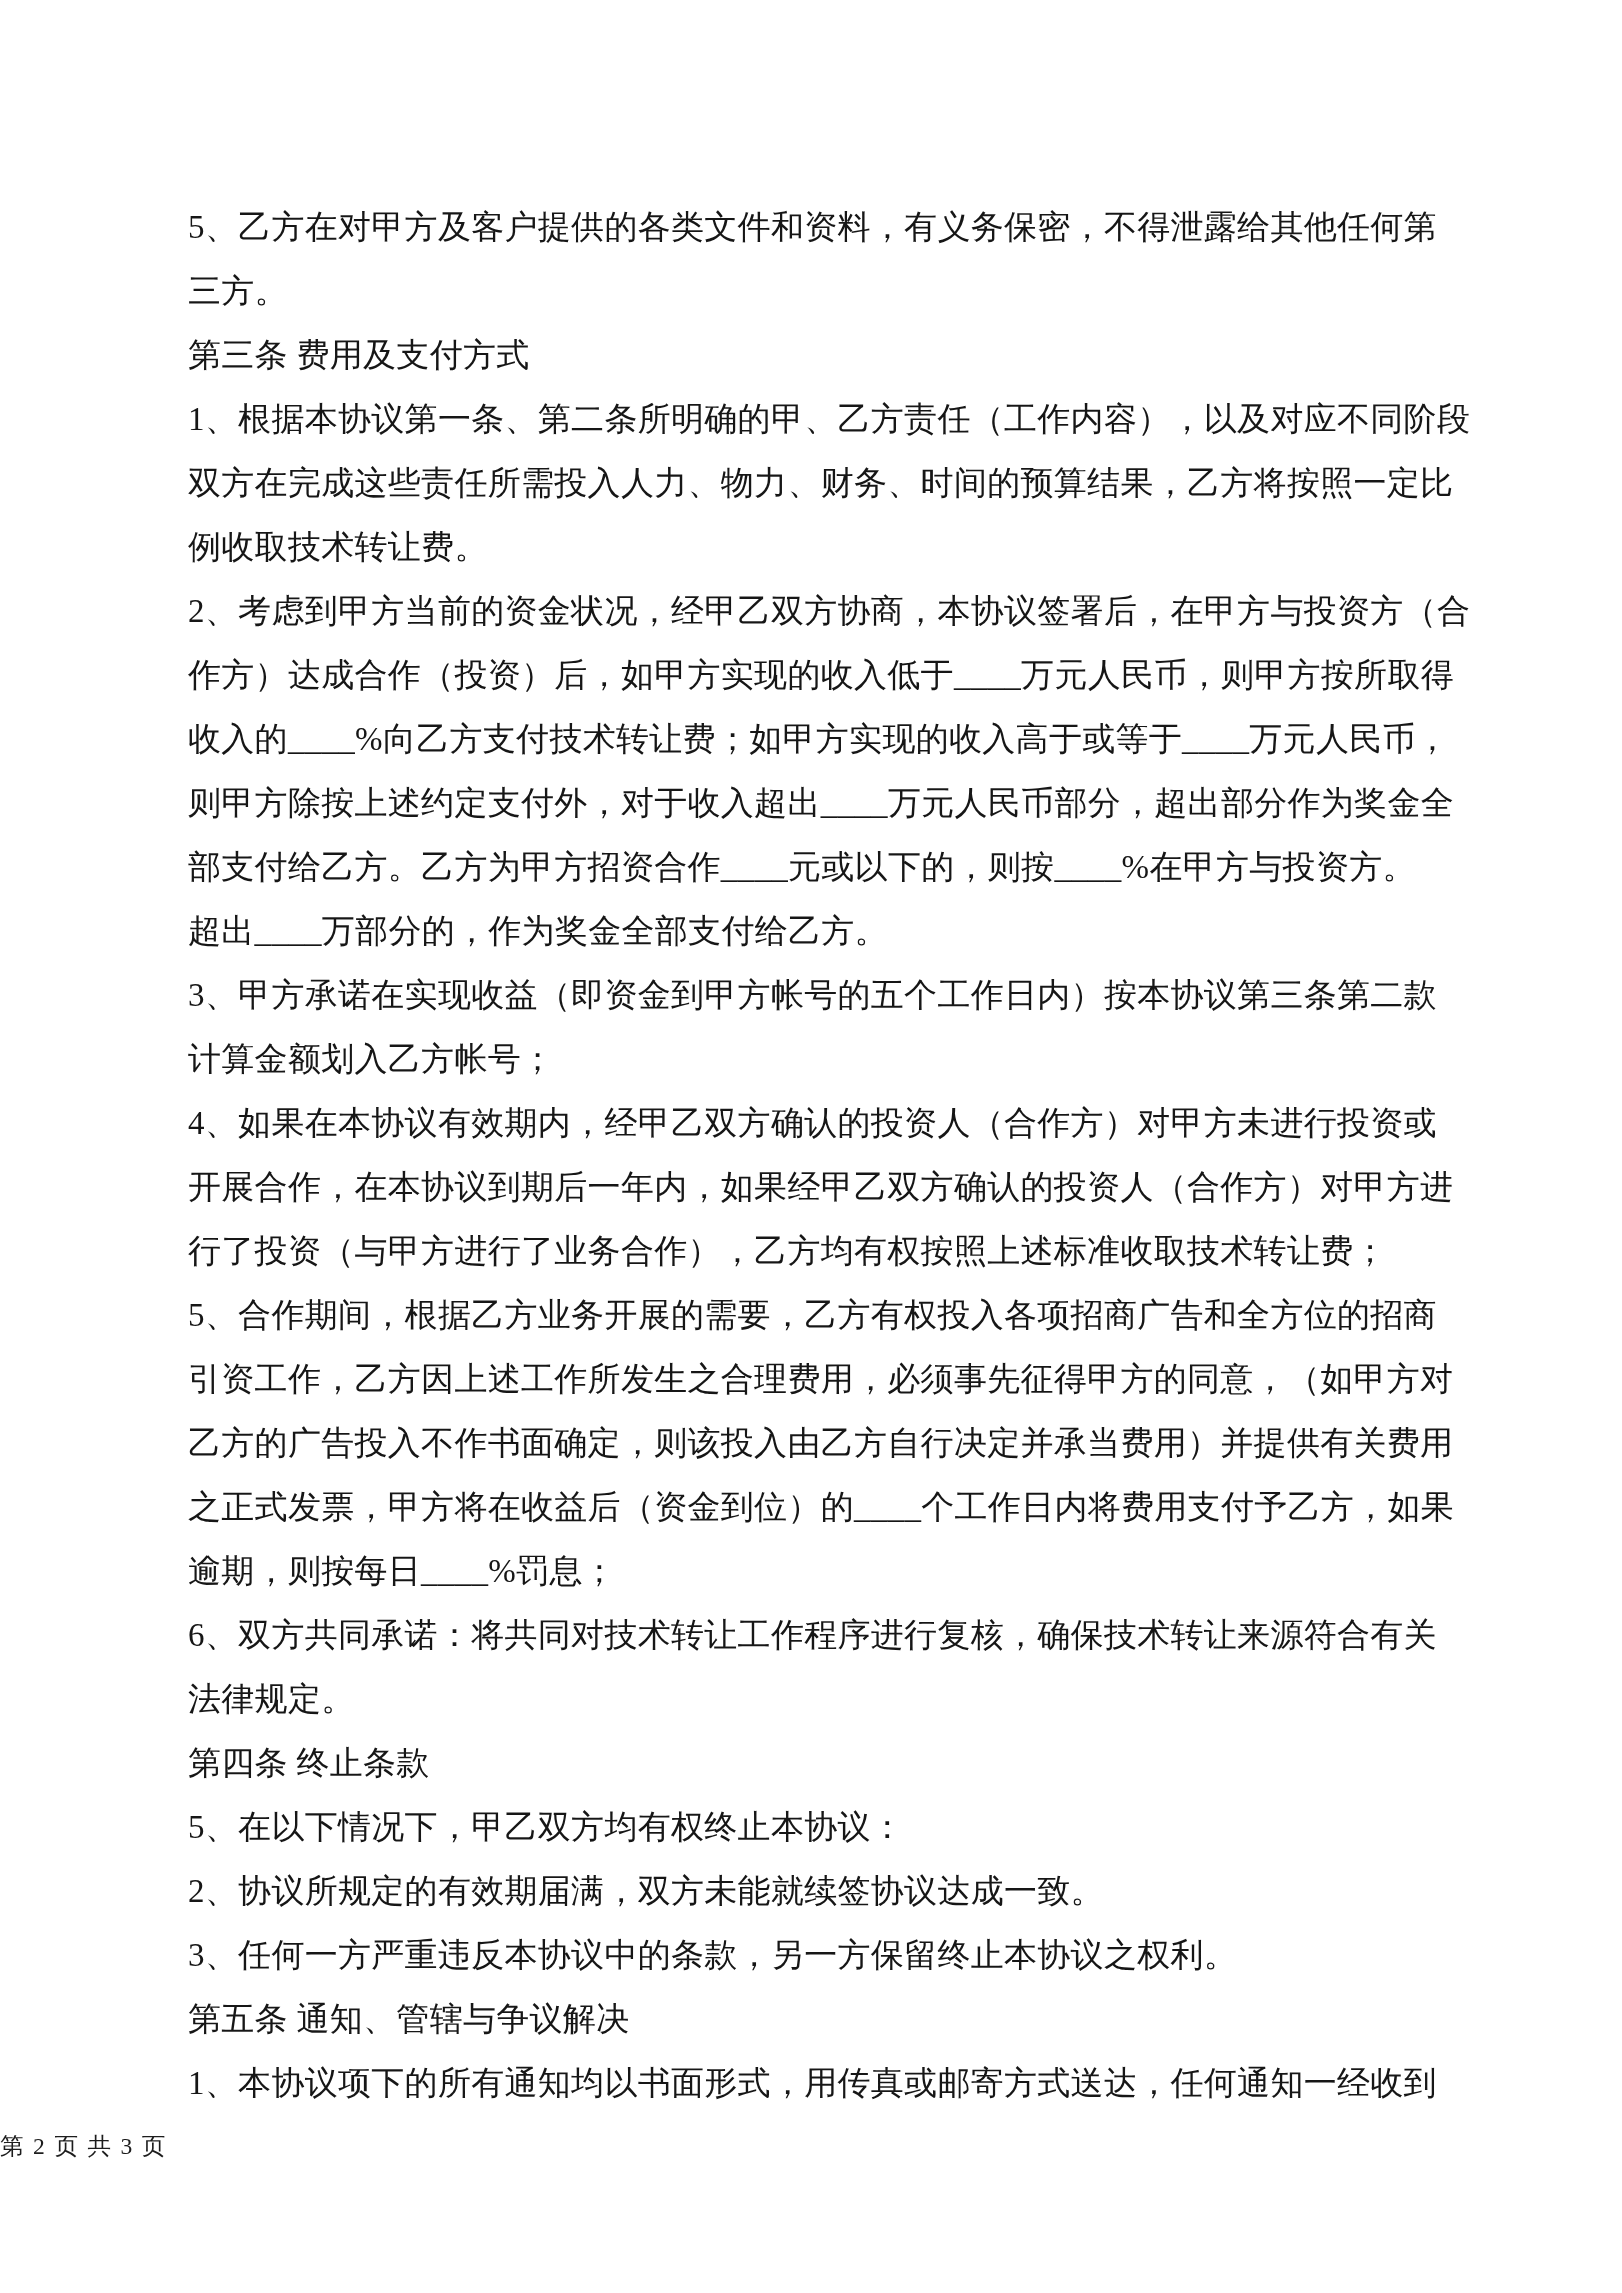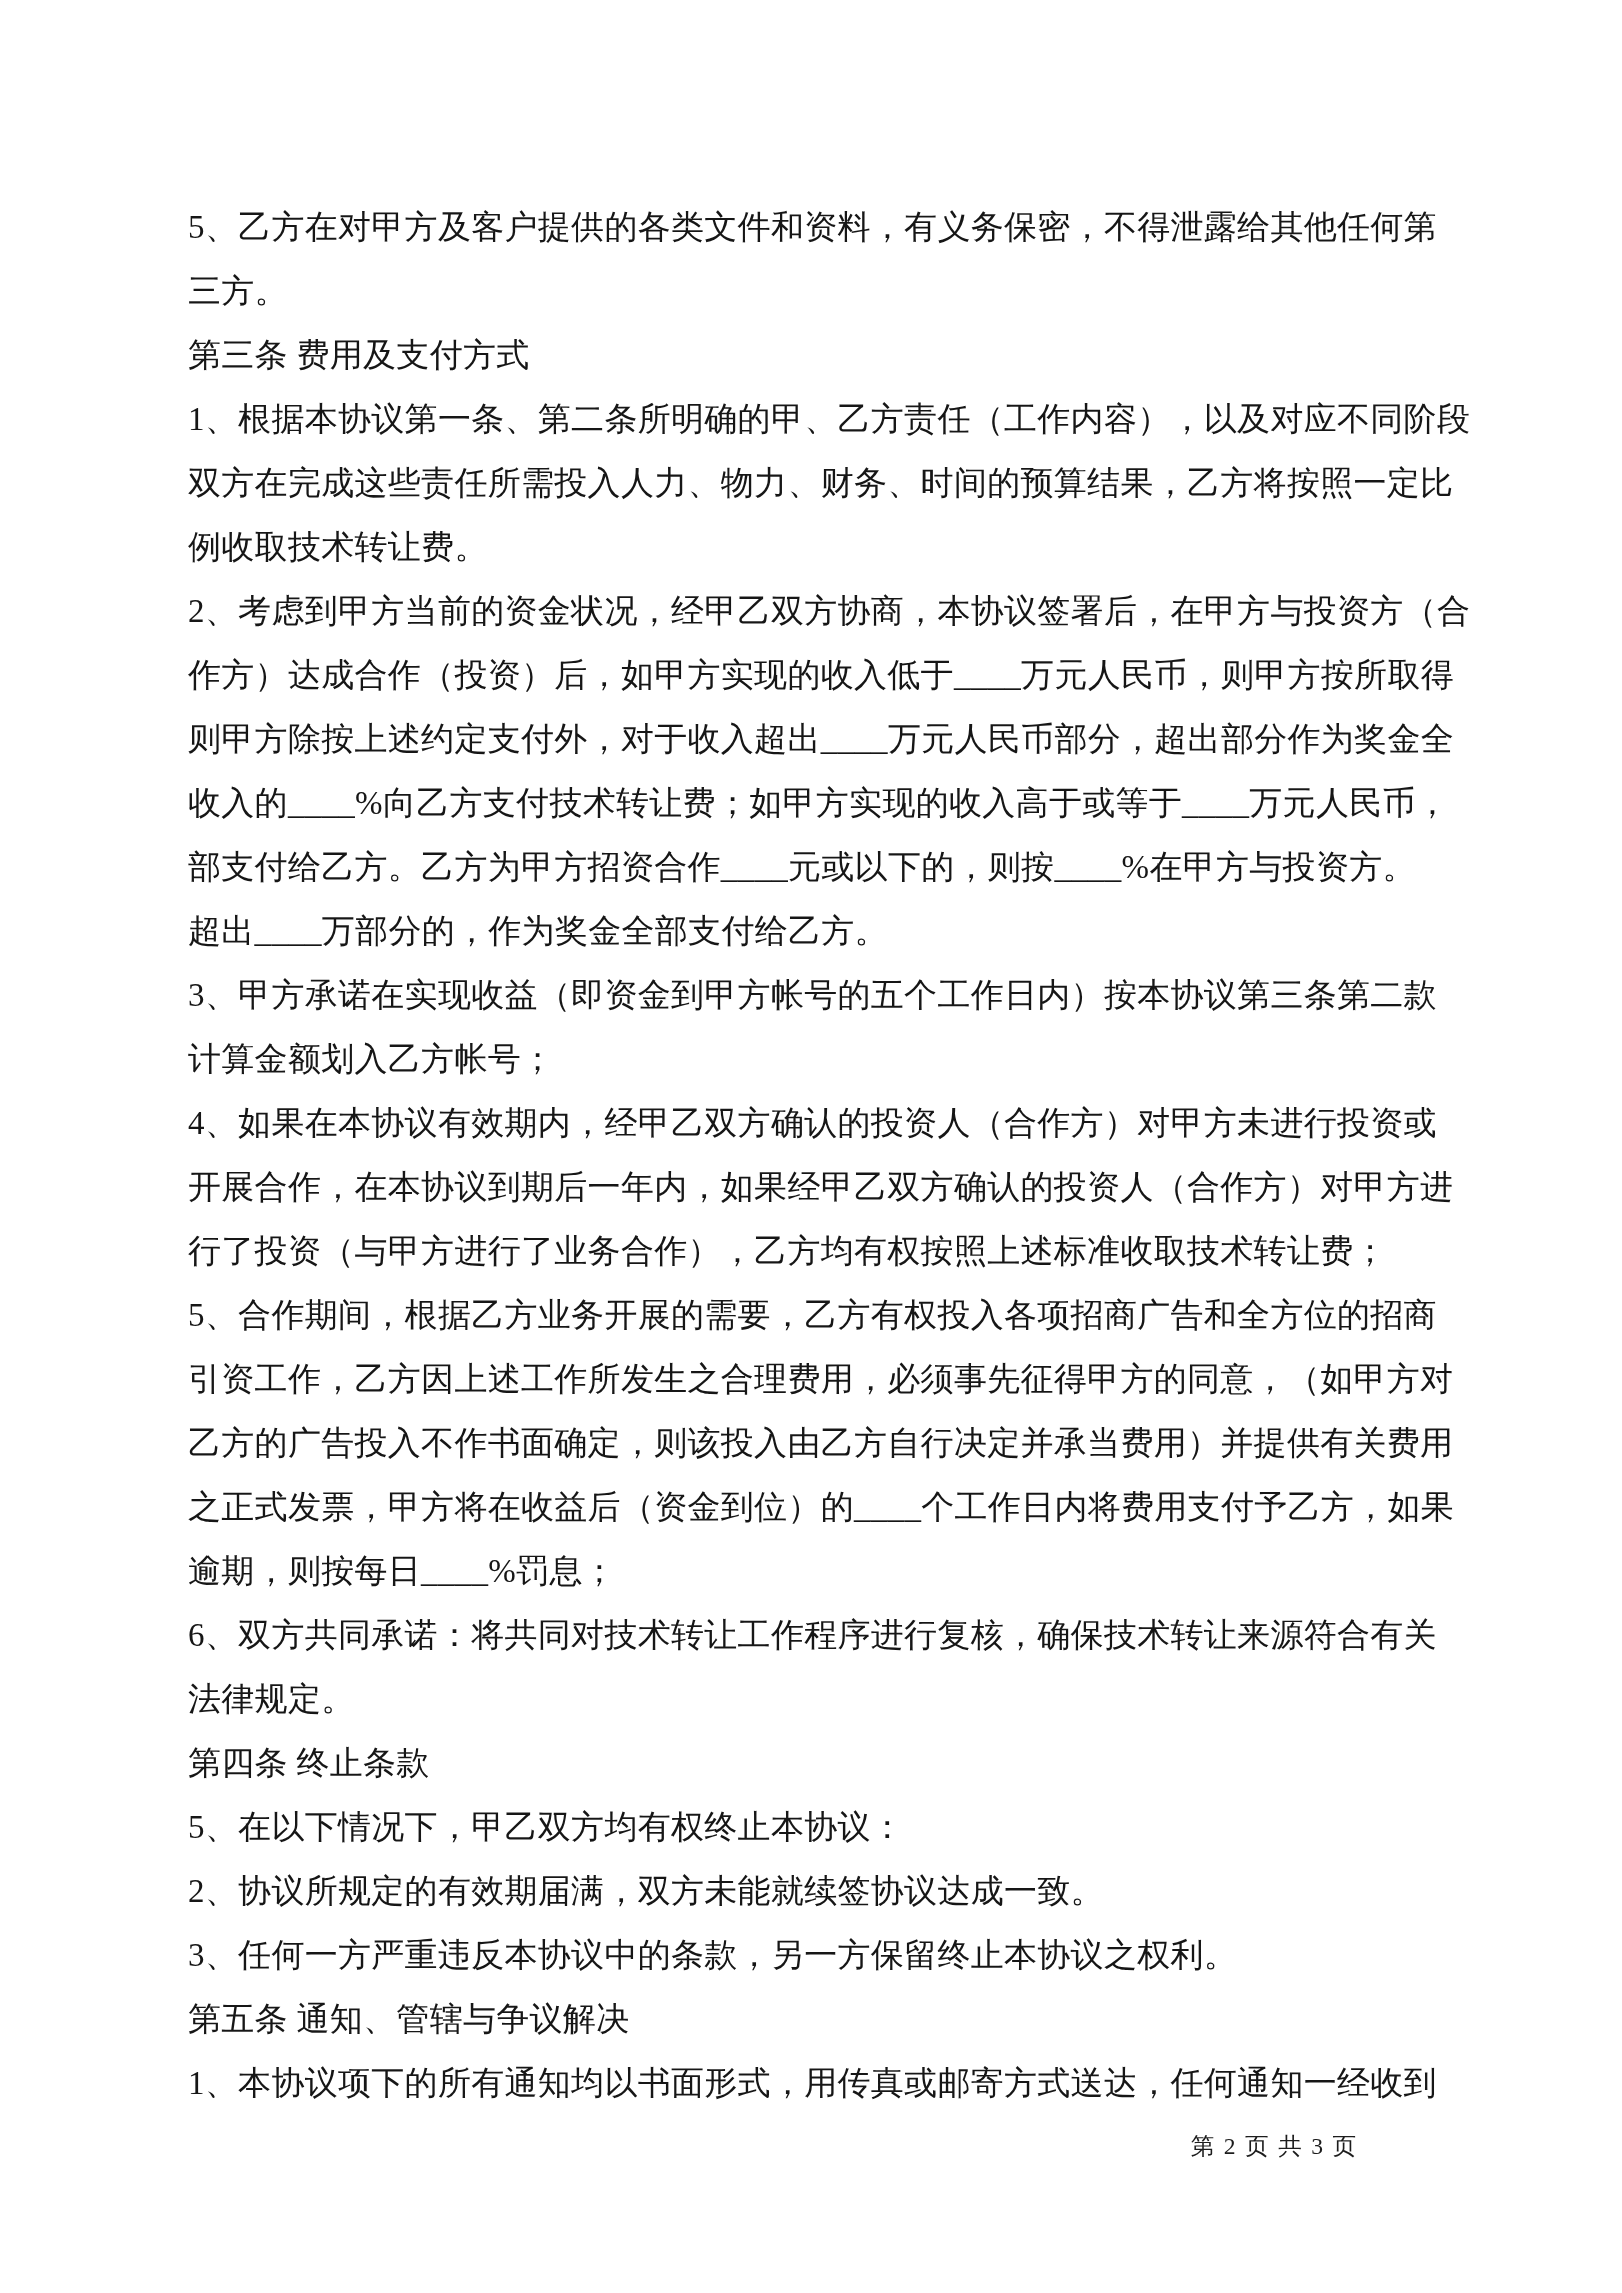--- a/index.html
+++ b/index.html
@@ -32,22 +32,21 @@
     font-weight: normal;
   }
   .doc-line.heading {
     font-weight: normal; 
   }
   .footer {
     position: absolute;
     left: 0;
     top: 2126px;
     width: 1323px;
-    text-align: right;
-    padding-left: 35px;
+    text-align: left;
   }
   .footer-text {
     font-size: 23.6px;
     line-height: 40px;
     letter-spacing: 1.8px;
     color: #1c1c1c;
   }
 </style>
 </head>
 <body>
@@ -55,22 +54,22 @@
 <div class="page">
   <div class="doc-body" id="doc-body">
       <div class="doc-line">5、乙方在对甲方及客户提供的各类文件和资料，有义务保密，不得泄露给其他任何第</div>
       <div class="doc-line">三方。</div>
       <div class="doc-line heading">第三条 费用及支付方式</div>
       <div class="doc-line">1、根据本协议第一条、第二条所明确的甲、乙方责任（工作内容），以及对应不同阶段</div>
       <div class="doc-line">双方在完成这些责任所需投入人力、物力、财务、时间的预算结果，乙方将按照一定比</div>
       <div class="doc-line">例收取技术转让费。</div>
       <div class="doc-line">2、考虑到甲方当前的资金状况，经甲乙双方协商，本协议签署后，在甲方与投资方（合</div>
       <div class="doc-line">作方）达成合作（投资）后，如甲方实现的收入低于____万元人民币，则甲方按所取得</div>
+      <div class="doc-line">收入的____%向乙方支付技术转让费；如甲方实现的收入高于或等于____万元人民币，</div>
       <div class="doc-line">则甲方除按上述约定支付外，对于收入超出____万元人民币部分，超出部分作为奖金全</div>
-      <div class="doc-line">收入的____%向乙方支付技术转让费；如甲方实现的收入高于或等于____万元人民币，</div>
       <div class="doc-line">部支付给乙方。乙方为甲方招资合作____元或以下的，则按____%在甲方与投资方。</div>
       <div class="doc-line">超出____万部分的，作为奖金全部支付给乙方。</div>
       <div class="doc-line">3、甲方承诺在实现收益（即资金到甲方帐号的五个工作日内）按本协议第三条第二款</div>
       <div class="doc-line">计算金额划入乙方帐号；</div>
       <div class="doc-line">4、如果在本协议有效期内，经甲乙双方确认的投资人（合作方）对甲方未进行投资或</div>
       <div class="doc-line">开展合作，在本协议到期后一年内，如果经甲乙双方确认的投资人（合作方）对甲方进</div>
       <div class="doc-line">行了投资（与甲方进行了业务合作），乙方均有权按照上述标准收取技术转让费；</div>
       <div class="doc-line">5、合作期间，根据乙方业务开展的需要，乙方有权投入各项招商广告和全方位的招商</div>
       <div class="doc-line">引资工作，乙方因上述工作所发生之合理费用，必须事先征得甲方的同意，（如甲方对</div>
       <div class="doc-line">乙方的广告投入不作书面确定，则该投入由乙方自行决定并承当费用）并提供有关费用</div>

